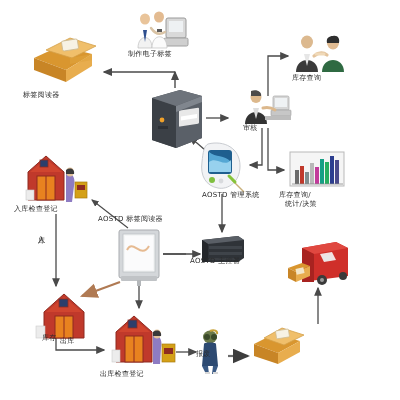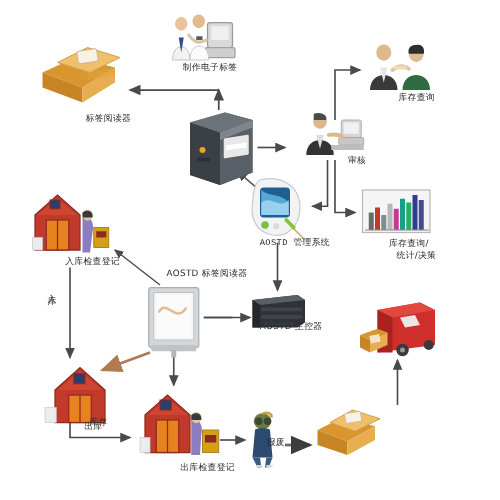--- a/index.html
+++ b/index.html
@@ -9,21 +9,21 @@
     font-family:"DejaVu Sans","Liberation Sans",sans-serif;
     overflow:hidden;
     position:relative;
   }
   #stage{position:absolute;left:0;top:0;width:400px;height:400px;}
   .lbl{
     position:absolute;
     font-size:7px;
     color:#2b2b2b;
     white-space:nowrap;
-    text-align:right;
+    text-align:left;
     letter-spacing:0.3px;
     line-height:9px;
   }
   .lbl.vert{
     writing-mode:vertical-rl;
     text-orientation:upright;
     white-space:nowrap;
     line-height:8px;
     letter-spacing:1px;
   }
@@ -333,34 +333,34 @@
   </div>
 
   <div class="lbl" style="left:128px;top:50px;width:62px;">制作电子标签</div>
 
   <div class="lbl" style="left:23px;top:91px;width:82px;">标签阅读器</div>
 
   <div class="lbl" style="left:292px;top:74px;width:56px;">库存查询</div>
 
   <div class="lbl" style="left:243px;top:124px;width:50px;">审核</div>
 
-  <div class="lbl" style="left:192px;top:191px;width:72px;font-family:Liberation Mono, monospace;">AOSTD 管理系统</div>
+  <div class="lbl" style="left:202px;top:191px;width:72px;">AOSTD 管理系统</div>
 
   <div class="lbl" style="left:279px;top:191px;width:64px;">库存查询/</div>
   <div class="lbl" style="left:285px;top:200px;width:64px;">统计/决策</div>
 
   <div class="lbl" style="left:98px;top:215px;width:100px;">AOSTD 标签阅读器</div>
 
   <div class="lbl" style="left:14px;top:205px;width:82px;">入库检查登记</div>
 
   <div class="lbl" style="left:190px;top:257px;width:68px;">AOSTD 主控器</div>
 
   <div class="lbl" style="left:42px;top:334px;width:44px;">库存</div>
 
-  <div class="lbl" style="left:114px;top:370px;width:74px;">出库检查登记</div>
+  <div class="lbl" style="left:100px;top:370px;width:74px;">出库检查登记</div>
 
   <div class="lbl" style="left:196px;top:350px;width:32px;">报废</div>
 
   <div class="lbl vert" style="left:37px;top:230px;">入库</div>
 
   <div class="lbl" style="left:60px;top:337px;width:22px;">出库</div>
 
 </div>
 
 </body></html>

